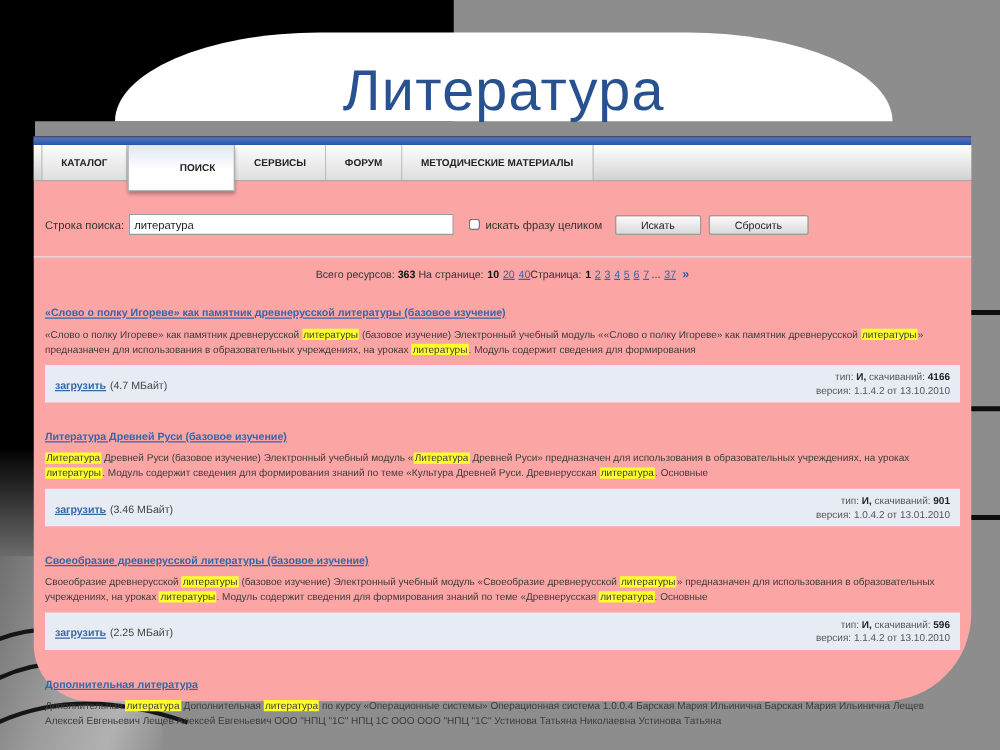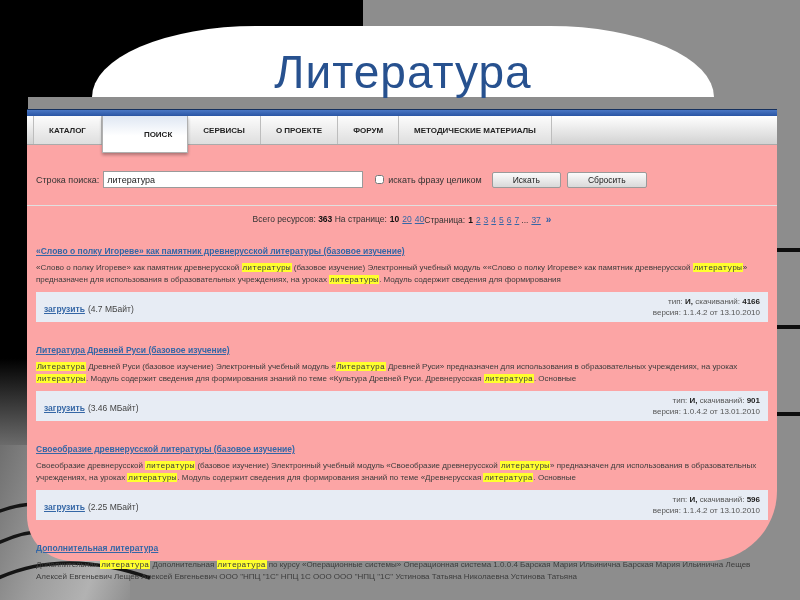--- a/index.html
+++ b/index.html
@@ -49,21 +49,21 @@
   a.link{color:#3567a6;text-decoration:underline;cursor:pointer;margin-left:3px;}
   .pg-cur{margin-left:3px;}
   .pg-ellipsis{margin-left:2px;}
   .pg-arrow{color:#2a5fa8;font-weight:bold;font-size:10px;margin-left:5px;cursor:pointer;}
   
   .results{position:absolute;top:131px;left:9px;right:9px;}
   .result{margin-bottom:17px;}
   .result-title{font-size:8.5px;font-weight:bold;color:#3567a6;text-decoration:underline;
                 cursor:pointer;display:inline-block;}
   .result-desc{margin-top:4px;font-size:8px;line-height:12px;color:#3c3c3c;}
-  mark{background:#ffff2e;color:inherit;padding:0 1px;font-family:Liberation Mono, monospace;}
+  mark{background:#ffff2e;color:inherit;padding:0 1px;}
   .result-footer{margin-top:6px;background:#e7ecf4;display:flex;justify-content:space-between;
                  align-items:center;padding:4px 8px;}
   .dl-link{font-size:8.5px;font-weight:bold;color:#3567a6;text-decoration:underline;cursor:pointer;}
   .dl-size{font-size:8.5px;color:#444;margin-left:3px;}
   .rmeta{text-align:right;font-size:8px;color:#555;line-height:11px;}
   .rmeta b{color:#222;}
 </style>
 </head>
 <body>
 
@@ -84,21 +84,20 @@
   <div class="bubble">
     <div class="slide-title">Литература</div>
   </div>
 
   <div class="site">
     <div class="topbar"></div>
     <div class="tabbar" id="tabbar">
         <div class="tab">КАТАЛОГ</div>
         <div class="tab active">ПОИСК</div>
         <div class="tab">СЕРВИСЫ</div>
-        <div class="tab">О ПРОЕКТЕ</div>
         <div class="tab">ФОРУМ</div>
         <div class="tab">МЕТОДИЧЕСКИЕ МАТЕРИАЛЫ</div>
       </div>
 
     <div class="search-row">
       <label>Строка поиска:</label>
       <input class="search-input" type="text" value="литература" style="">
       <input class="cb" type="checkbox" style="">
       <span class="cb-label">искать фразу целиком</span>
       <button class="btn">Искать</button>

